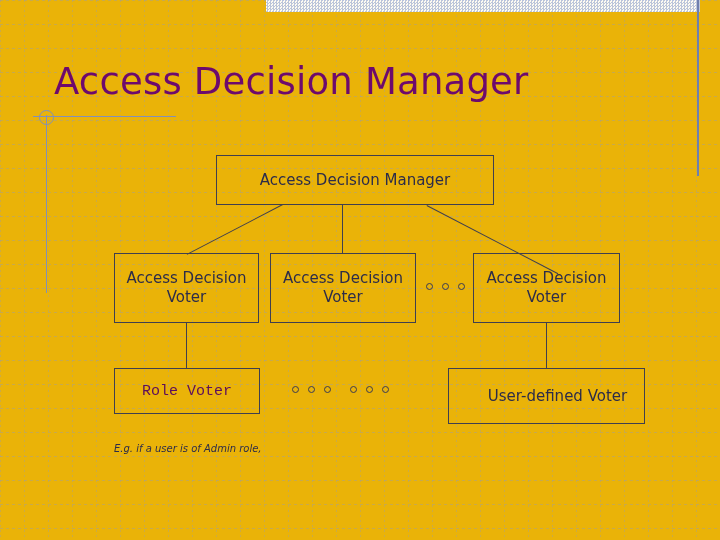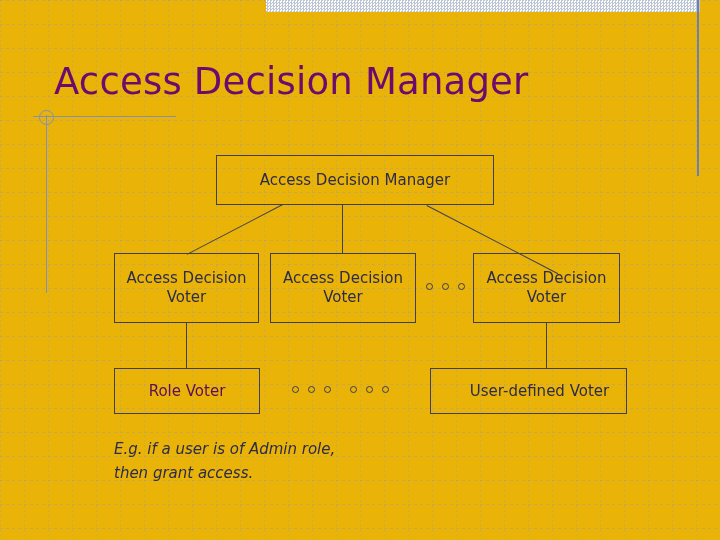--- a/index.html
+++ b/index.html
@@ -141,22 +141,22 @@
     color: #2c2c4a;
     font-size: 15px;
     line-height: 19px;
     padding: 0 4px;
   }
   .box-root   { left: 216px; top: 155px; width: 278px; height: 50px; }
   .box-v1     { left: 114px; top: 253px; width: 145px; height: 70px; }
   .box-v2     { left: 270px; top: 253px; width: 146px; height: 70px; }
   .box-v3     { left: 473px; top: 253px; width: 147px; height: 70px; }
   .box-role   { left: 114px; top: 368px; width: 146px; height: 46px; }
-  .box-user   { left: 430px; top: 368px; width: 197px; height: 46px; padding-left: 26px; }
-  .box-role   { color: #5c0d5c; }
+  .box-user   { left: 448px; top: 368px; width: 197px; height: 56px; padding-left: 26px; }
+  .box-role   { color: #5c0d5c; font-family: Liberation Mono, monospace; }
 
   
   .line {
     position: absolute;
     background: #3f3f4f;
   }
   .vline { width: 1px; }
   .diag {
     position: absolute;
     height: 1px;
@@ -193,21 +193,21 @@
   .dots-mid   { left: 426px; top: 283px; }
   .dots-lo-a  { left: 292px; top: 386px; }
   .dots-lo-b  { left: 350px; top: 386px; }
 
   
   .caption {
     position: absolute;
     left: 114px;
     top: 437px;
     width: 300px;
-    font-size: 15px;
+    font-size: 10px;
     line-height: 24px;
     font-style: italic;
     color: #2c2c4a;
   }
 </style>
 </head>
 <body>
 
 <div id="slide">
 
@@ -268,16 +268,15 @@
     <span class="dot"></span>
   </div>
   <div class="dots dots-lo-b">
     <span class="dot"></span>
     <span class="dot"></span>
     <span class="dot"></span>
   </div>
 
   <div class="caption">
     <div>E.g. if a user is of Admin role,</div>
-    <div>then grant access.</div>
   </div>
 
 </div>
 
 </body></html>

